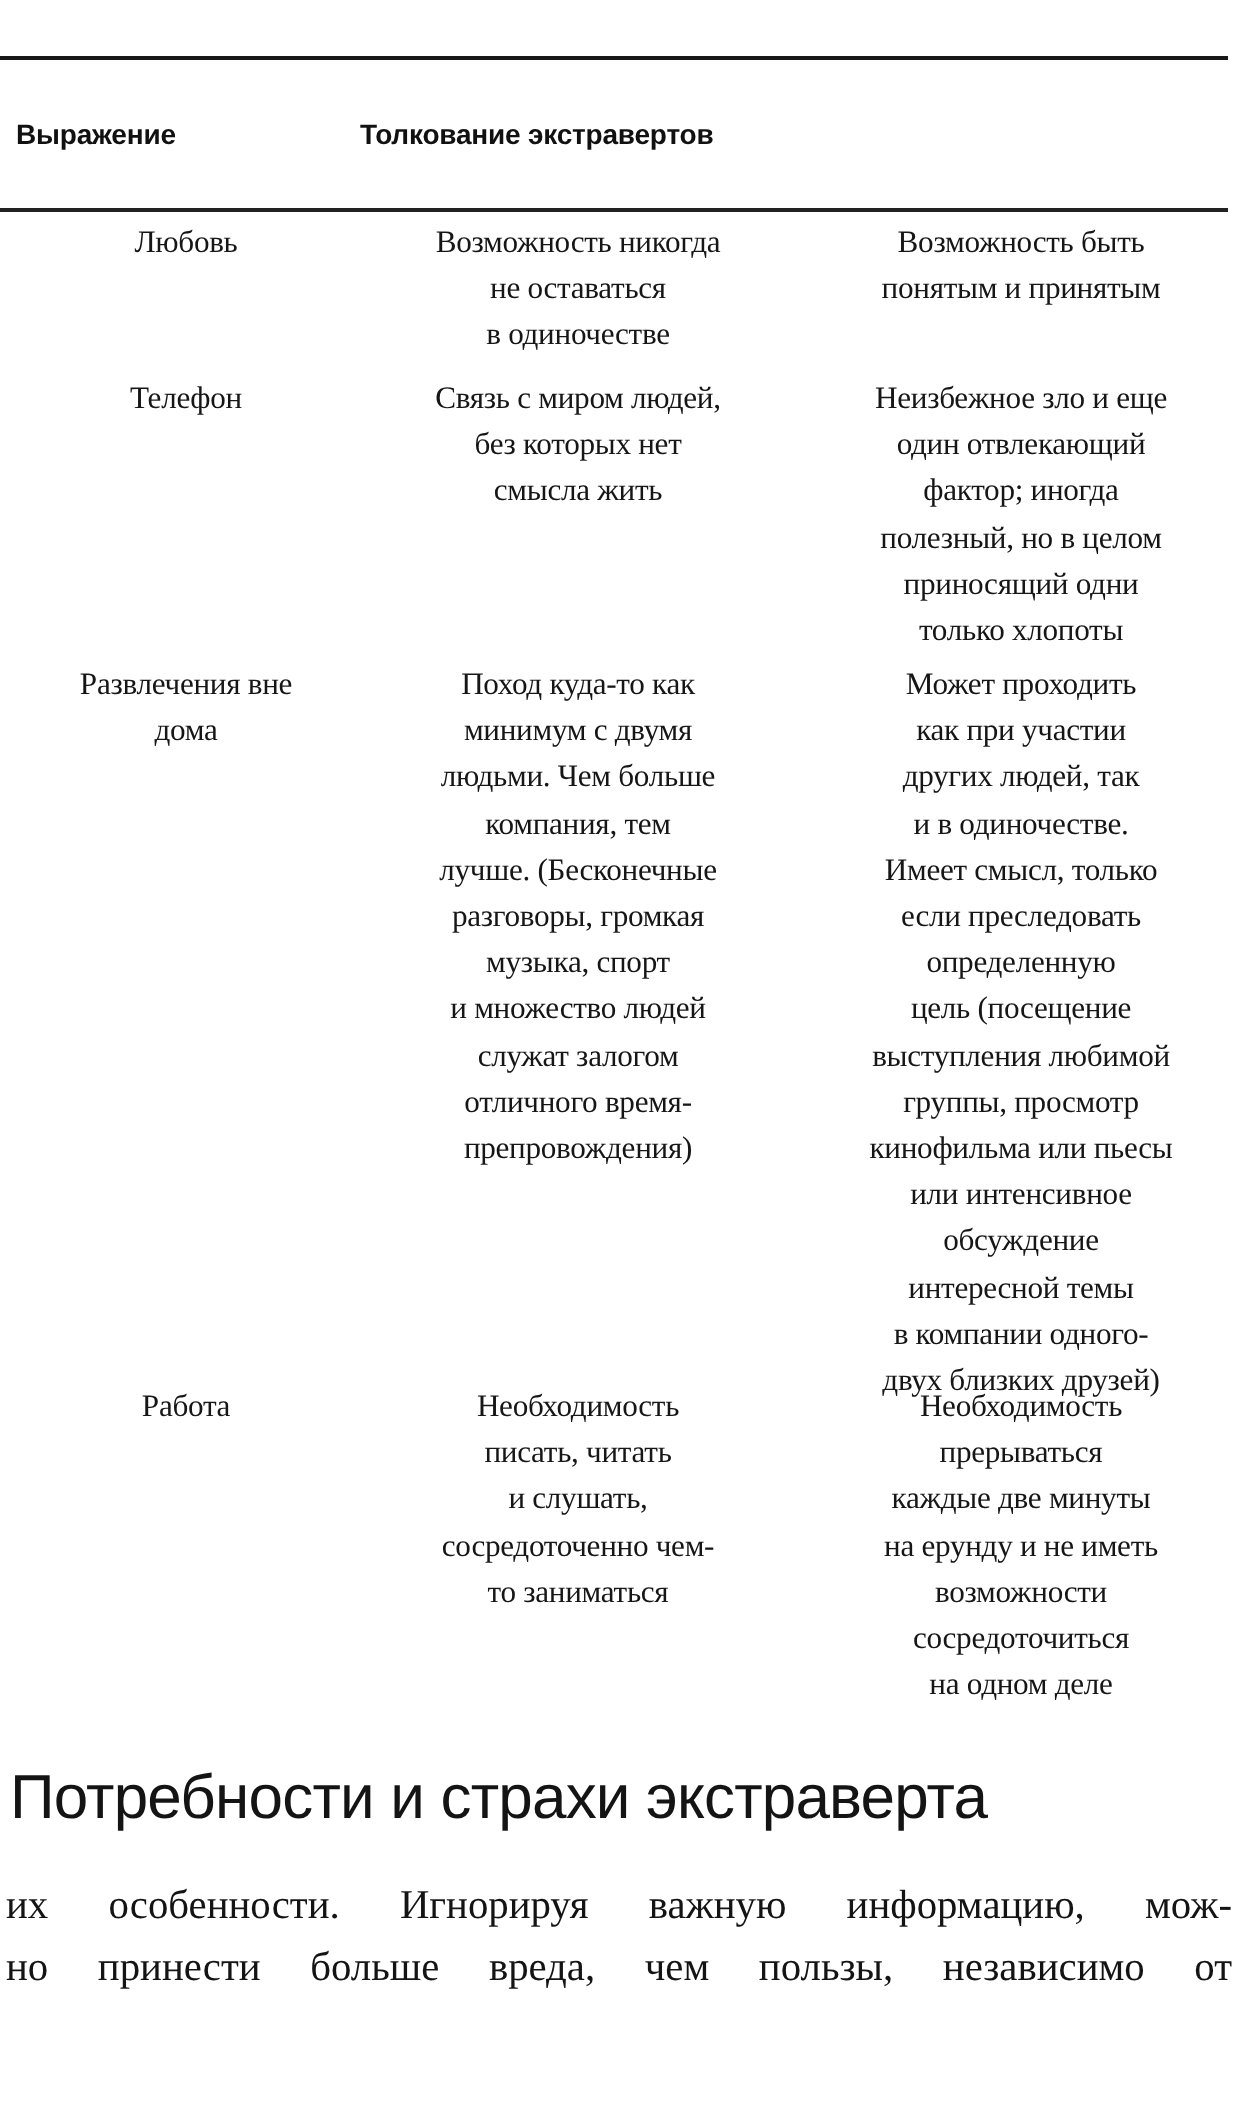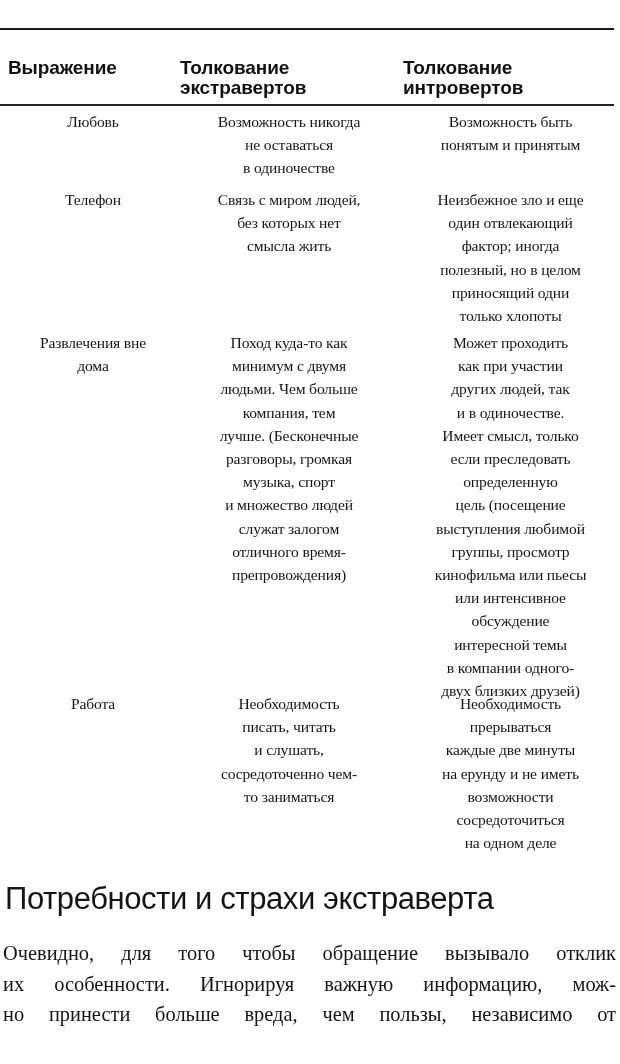--- a/index.html
+++ b/index.html
@@ -70,21 +70,21 @@
   }
   .thead {
     position: relative;
     height: 68px;
   }
   .th {
     position: absolute;
     top: 22px;
     font-family: "Liberation Sans", sans-serif;
     font-weight: bold;
-    font-size: 19px;
+    font-size: 14px;
     line-height: 19.5px;
     color: #111111;
     letter-spacing: -0.1px;
   }
   .th.c1 { left: 8px;   width: 165px; }
   .th.c2 { left: 180px; width: 215px; }
   .th.c3 { left: 403px; width: 215px; }
 
   .rule-head {
     position: absolute;
@@ -166,22 +166,20 @@
 
 <div class="page">
 
   <div class="rule-top"></div>
 
   <div class="table">
     <div class="thead">
       <div class="th c1">Выражение</div>
       <div class="th c2">Толкование
 экстравертов</div>
-      <div class="th c3">Толкование
-интровертов</div>
     </div>
   </div>
   <div class="rule-head"></div>
 
   <div class="rows">
 
     <div class="row" style="top:0px;">
       <div class="cell c1">Любовь</div>
       <div class="cell c2">Возможность никогда
 не оставаться
@@ -249,18 +247,17 @@
 возможности
 сосредоточиться
 на одном деле</div>
     </div>
 
   </div>
 
   <h2 class="section-heading">Потребности и страхи экстраверта</h2>
 
   <p class="body-par">
-    <span class="ln">Очевидно, для того чтобы обращение вызывало отклик</span>
     <span class="ln">их особенности. Игнорируя важную информацию, мож-</span>
     <span class="ln last">но принести больше вреда, чем пользы, независимо от</span>
   </p>
 
 </div>
 
 </body></html>

